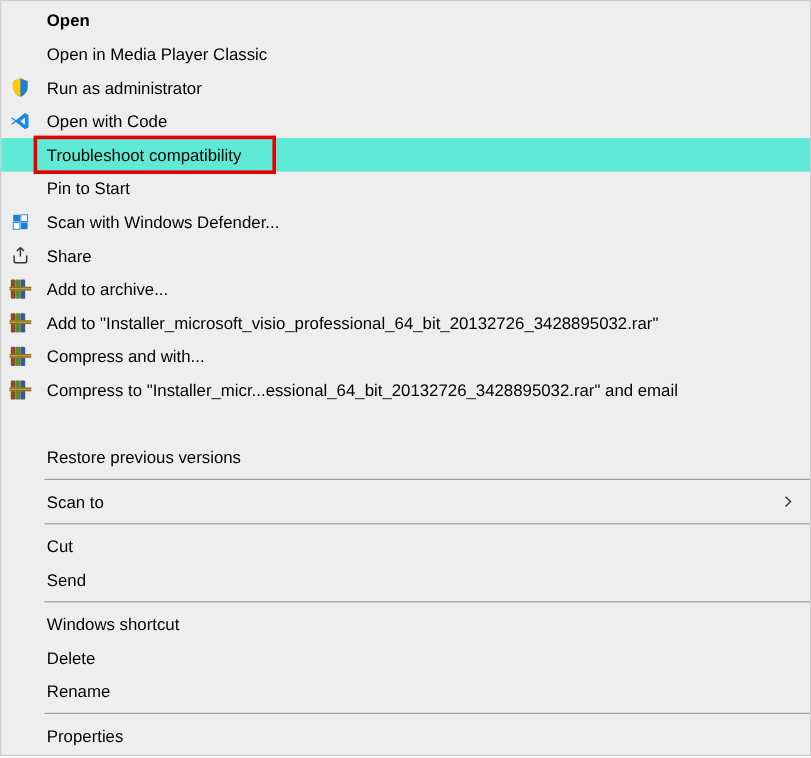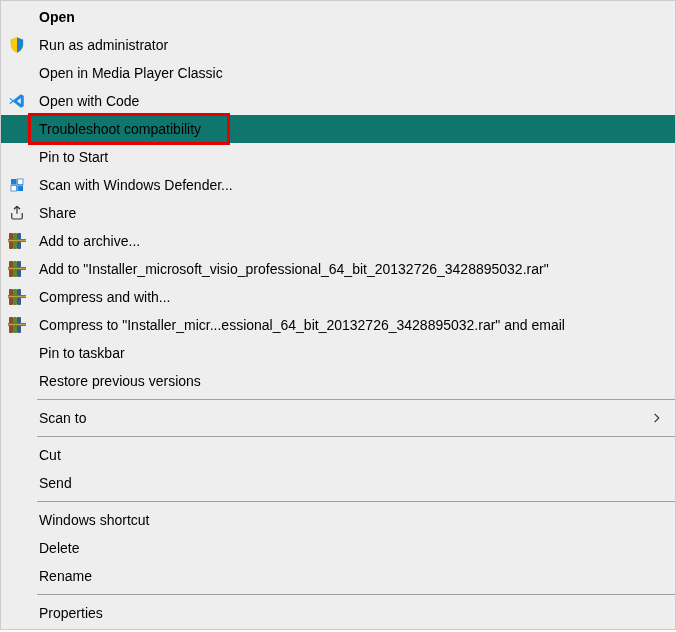--- a/index.html
+++ b/index.html
@@ -22,21 +22,21 @@
       padding: 2px 0;
     }
     .menu-item {
       display: flex;
       align-items: center;
       height: 28px;
       padding: 0 8px 0 0;
       position: relative;
     }
     .menu-item.highlighted {
-      background: #0f766e;
+      background: #5eead4;
     }
     .menu-item.bold .label {
       font-weight: 600;
     }
     .icon-slot {
       width: 32px;
       height: 28px;
       display: flex;
       align-items: center;
       justify-content: center;
@@ -107,31 +107,31 @@
   </style>
 </head>
 <body>
 
 <div class="context-menu" id="menu-root">
 <div class="menu-item bold">
       <span class="icon-slot"></span>
       <span class="label">Open</span>
     </div>
     <div class="menu-item">
+      <span class="icon-slot"></span>
+      <span class="label">Open in Media Player Classic</span>
+    </div>
+    <div class="menu-item">
       <span class="icon-slot">
         <svg viewBox="0 0 24 24">
           <path d="M12 2 L20 5 V11 C20 16 16.5 20.5 12 22 C7.5 20.5 4 16 4 11 V5 Z" fill="#ffcc00" stroke="#cc9900" stroke-width="0.5"></path>
           <path d="M12 2 L20 5 V11 C20 16 16.5 20.5 12 22 V2 Z" fill="#1e7fd6"></path>
         </svg>
       </span>
       <span class="label">Run as administrator</span>
-    </div>
-    <div class="menu-item">
-      <span class="icon-slot"></span>
-      <span class="label">Open in Media Player Classic</span>
     </div>
     <div class="menu-item">
       <span class="icon-slot">
         <svg viewBox="0 0 24 24">
           <path d="M17 3 L21 5 V19 L17 21 L7 13 L3 16 L1.8 15 L6 11.8 L1.8 9 L3 8 L7 11 L17 3 Z M17 8 L12 12 L17 16 Z" fill="#1e88e5"></path>
         </svg>
       </span>
       <span class="label">Open with Code</span>
     </div>
     <div class="menu-item highlighted">
@@ -201,21 +201,20 @@
           <span class="book b1"></span>
           <span class="book b2"></span>
           <span class="book b3"></span>
           <span class="belt"></span>
         </span>
       </span>
       <span class="label">Compress to "Installer_micr...essional_64_bit_20132726_3428895032.rar" and email</span>
     </div>
     <div class="menu-item">
       <span class="icon-slot"></span>
-      <span class="label">Pin to taskbar</span>
     </div>
     <div class="menu-item">
       <span class="icon-slot"></span>
       <span class="label">Restore previous versions</span>
     </div>
     <div class="separator"></div>
     <div class="menu-item">
       <span class="icon-slot"></span>
       <span class="label">Scan to</span>
       <span class="chevron">

